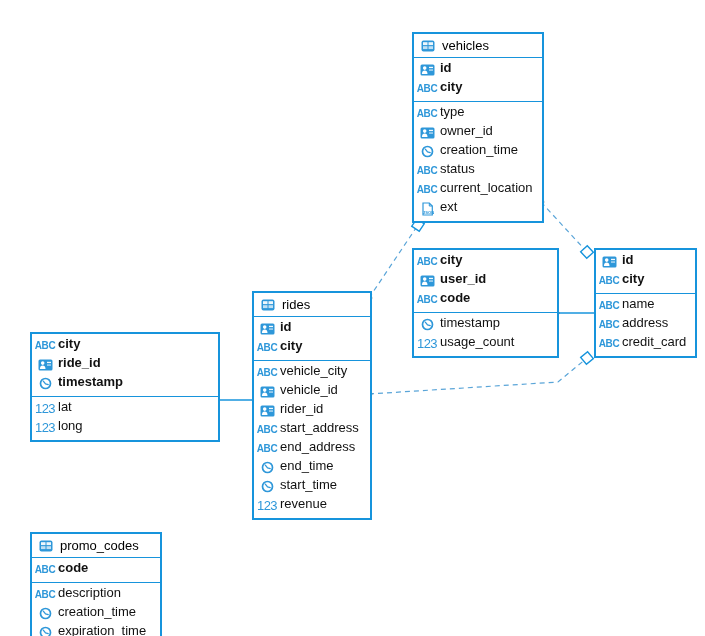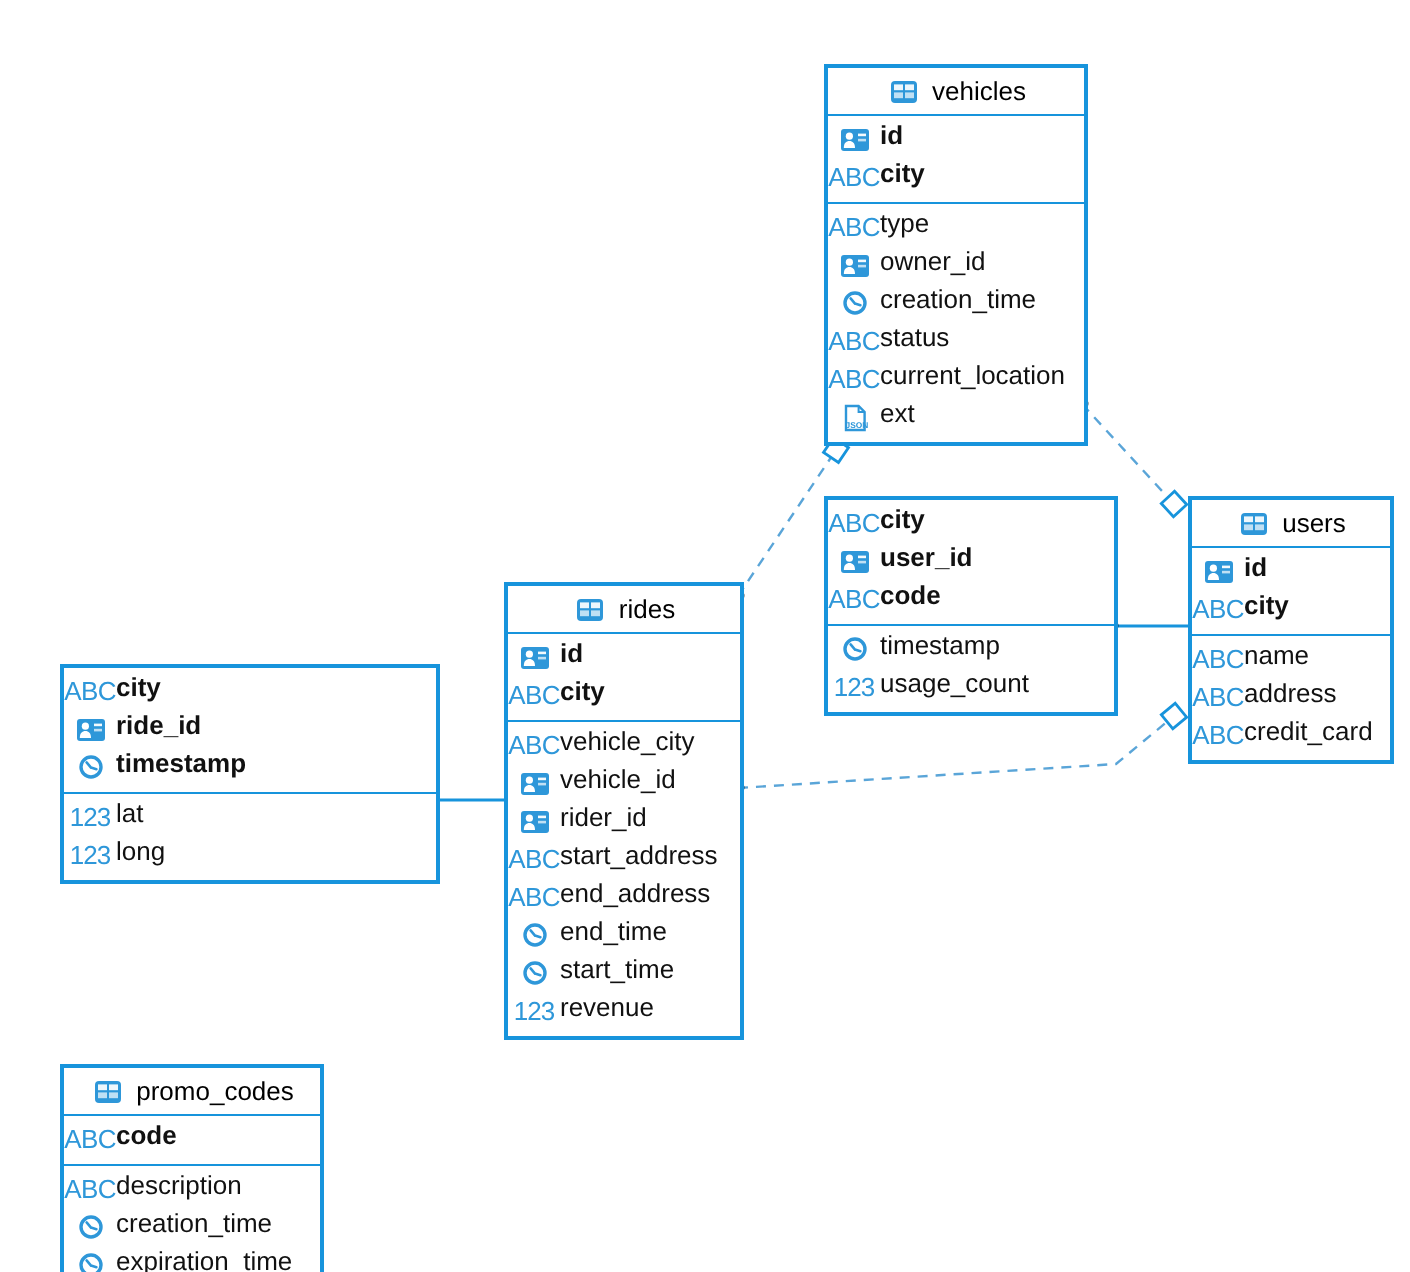--- a/index.html
+++ b/index.html
@@ -12,33 +12,33 @@
   #canvas{
     position:relative;width:705px;height:636px;background:#ffffff;overflow:hidden;
     font-family:"Liberation Sans", sans-serif;
   }
   #connectors{position:absolute;left:0;top:0;z-index:1;}
   .tbl{
     position:absolute;background:#fff;border:2px solid var(--blue);z-index:2;
     box-sizing:content-box;
   }
   .tbl-header{
-    height:23px;display:flex;align-items:center;justify-content:center;gap:5px;
+    height:23px;display:flex;align-items:center;justify-content:flex-start;gap:5px;
     border-bottom:1px solid var(--blue);font-size:13px;color:#000;
     padding:0 5px;white-space:nowrap;
   }
   .sec{padding:2px 0 3px 0;}
   .sec.keys{border-bottom:1px solid var(--blue);}
   .row{
     height:19px;display:flex;gap:4px;
     padding:0 6px 0 4px;font-size:13px;color:var(--text);white-space:nowrap;
   }
   .row.bold{font-weight:700;}
   .ticon{width:18px;flex:0 0 18px;display:flex;justify-content:center;align-items:center;}
-  .abc{font-size:13px;font-weight:400;color:var(--iconblue);letter-spacing:-0.3px;}
+  .abc{font-size:10px;font-weight:700;color:var(--iconblue);letter-spacing:-0.3px;}
   .num{font-size:13px;font-weight:400;color:var(--iconblue);letter-spacing:-0.5px;}
   polyline.solid{fill:none;stroke:var(--blue);stroke-width:1.4;}
   polyline.dashed{fill:none;stroke:var(--dash);stroke-width:1.2;stroke-dasharray:5 4;}
   .marker-square{fill:#ffffff;stroke:var(--blue);stroke-width:1.4;}
   .marker-dot{fill:#000000;}
 </style>
 </head>
 <body>
 
 <div id="canvas">
@@ -181,32 +181,20 @@
         </div>
         <div class="row">
           <span class="ticon">
             <span class="num">123</span>
           </span>
           <span>usage_count</span>
         </div>
       </div>
     </div>
     <div class="tbl" style="left: 594px; top: 248px; width: 99px;">
-      <div class="tbl-header">
-        <span class="ticon">
-          <svg width="14" height="12" viewBox="0 0 14 12">
-            <rect x="0.5" y="0.5" width="13" height="11" rx="2" fill="#2e97d9"></rect>
-            <rect x="2" y="2.2" width="4.5" height="2.9" fill="#fff" opacity="0.92"></rect>
-            <rect x="7.5" y="2.2" width="4.5" height="2.9" fill="#fff" opacity="0.92"></rect>
-            <rect x="2" y="6.2" width="4.5" height="2.9" fill="#fff" opacity="0.7"></rect>
-            <rect x="7.5" y="6.2" width="4.5" height="2.9" fill="#fff" opacity="0.7"></rect>
-          </svg>
-        </span>
-        <span>users</span>
-      </div>
       <div class="sec keys">
         <div class="row bold">
           <span class="ticon">
             <svg width="15" height="12" viewBox="0 0 15 12">
               <rect x="0.5" y="0.5" width="14" height="11" rx="1.5" fill="#2e97d9"></rect>
               <circle cx="4.7" cy="4.1" r="1.8" fill="#fff"></circle>
               <path d="M1.9 10 C1.9 7.5 3.1 6.5 4.7 6.5 C6.3 6.5 7.5 7.5 7.5 10 Z" fill="#fff"></path>
               <rect x="9" y="2.8" width="4" height="1.3" fill="#fff" opacity="0.95"></rect>
               <rect x="9" y="5.4" width="4" height="1.3" fill="#fff" opacity="0.7"></rect>
             </svg>

